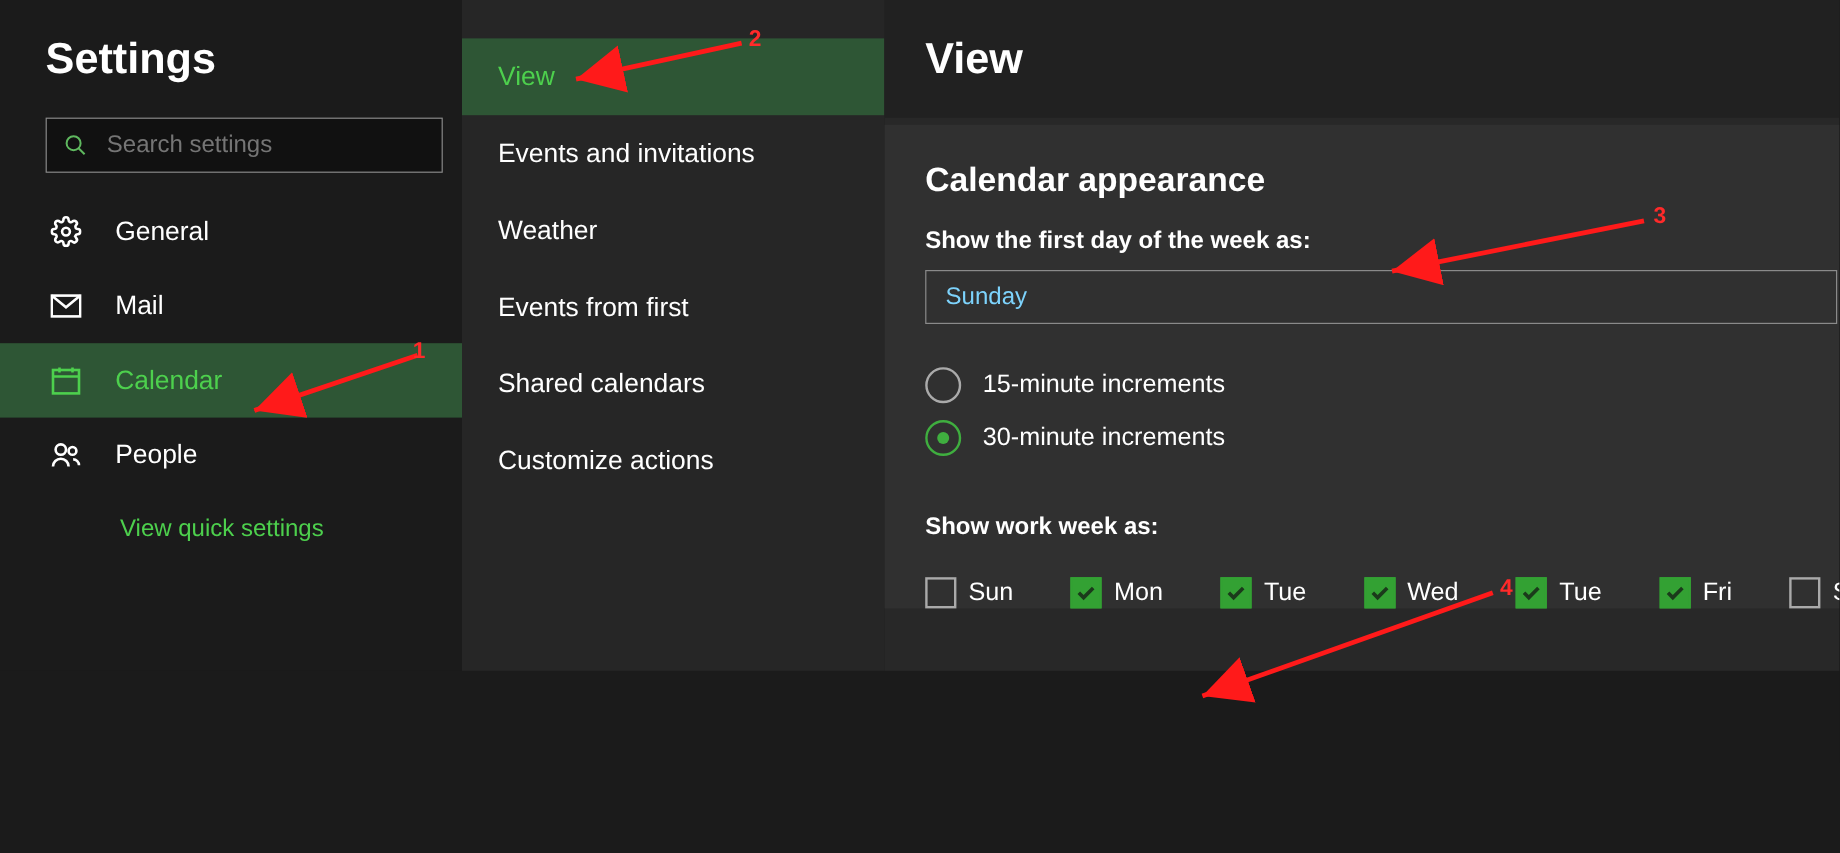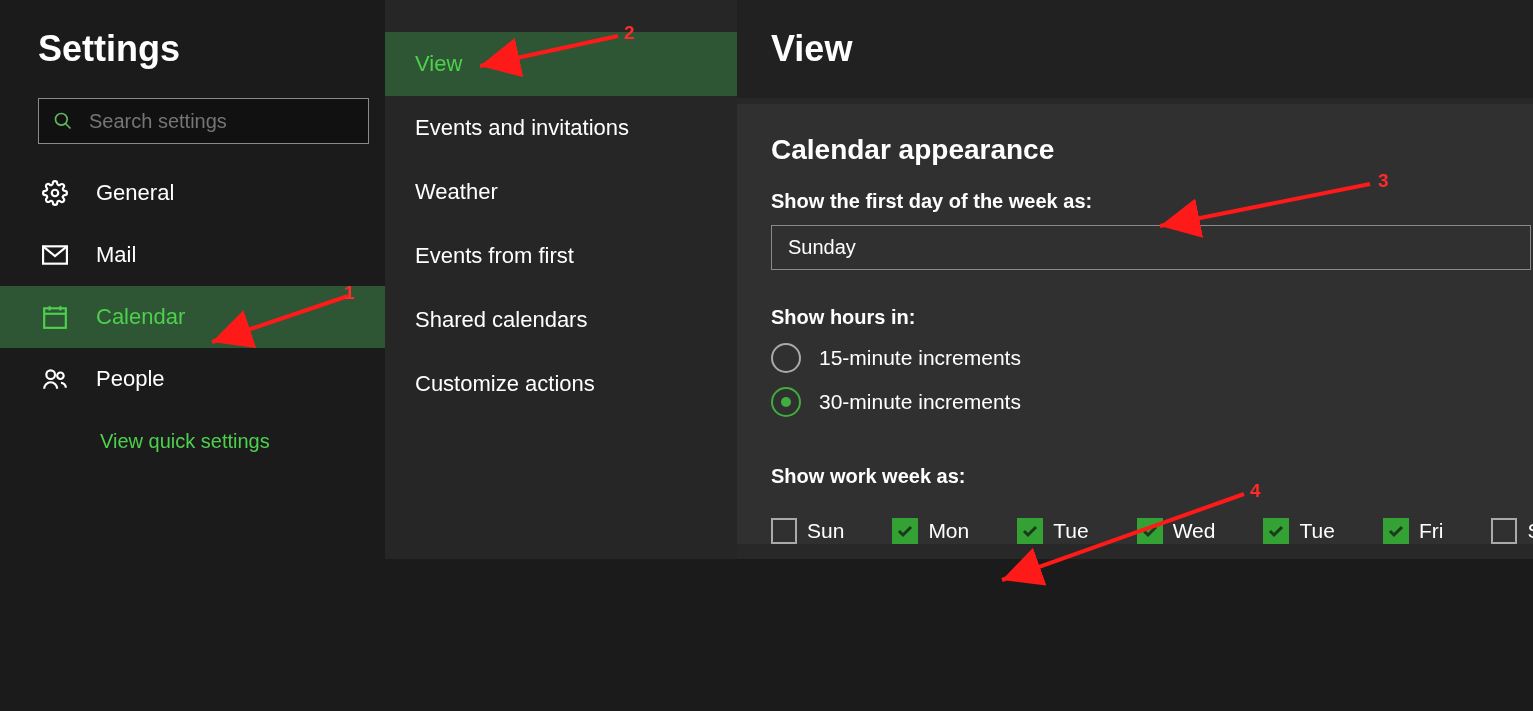--- a/index.html
+++ b/index.html
@@ -18,21 +18,21 @@
   
   .col2{width:352px;background:#262626;padding-top:32px;box-sizing:border-box}
   .sub-item{height:64px;display:flex;align-items:center;padding-left:30px;font-size:22px;color:#fff;cursor:pointer}
   .sub-item.active{background:#2e5635;color:#4dd04d}
   
   .col3{flex:1;background:#282828;box-sizing:border-box;overflow:hidden}
   .view-header{background:#212121;padding:28px 0 28px 34px;font-size:36px;font-weight:600}
   .pane-body{background:#303030;margin-top:6px;padding:30px 0 0 34px}
   .section-title{font-size:28px;font-weight:600;margin-bottom:24px}
   .field-label{font-size:20px;font-weight:600;margin-bottom:12px}
-  .select{border:1px solid #8a8a8a;background:transparent;color:#ffffff;font-size:20px;padding:10px 16px;width:calc(100% - 2px);box-sizing:border-box;margin-bottom:36px}
+  .select{border:1px solid #8a8a8a;background:transparent;color:#7dd3fc;font-size:20px;padding:10px 16px;width:calc(100% - 2px);box-sizing:border-box;margin-bottom:36px}
   .radio-row{display:flex;align-items:center;margin:14px 0;font-size:21px;cursor:pointer}
   .radio-outer{width:26px;height:26px;border:2px solid #aaa;border-radius:50%;margin-right:18px;display:flex;align-items:center;justify-content:center}
   .radio-row.selected .radio-outer{border-color:#3fae3f}
   .radio-inner{width:10px;height:10px;border-radius:50%;background:#3fae3f;display:none}
   .radio-row.selected .radio-inner{display:block}
   .spacer{height:34px}
   .days-row{display:flex;gap:48px;margin-top:30px;font-size:21px}
   .day{display:flex;align-items:center;gap:10px;cursor:pointer}
   .chk{width:26px;height:26px;border:2px solid #aaa;display:flex;align-items:center;justify-content:center;box-sizing:border-box}
   .chk.checked{background:#33a133;border-color:#33a133}
@@ -136,21 +136,20 @@
   </div>
 
   <div class="col3">
     <div class="view-header">View</div>
     <div class="pane-body">
       <div class="section-title">Calendar appearance</div>
 
       <div class="field-label">Show the first day of the week as:</div>
       <div class="select">Sunday</div>
 
-      <div class="field-label">Show hours in:</div>
       <div class="radio-row">
         <span class="radio-outer"></span>
         <span>15-minute increments</span>
       </div>
       <div class="radio-row selected">
         <span class="radio-outer">
             <span class="radio-inner"></span>
           </span>
         <span>30-minute increments</span>
       </div>

